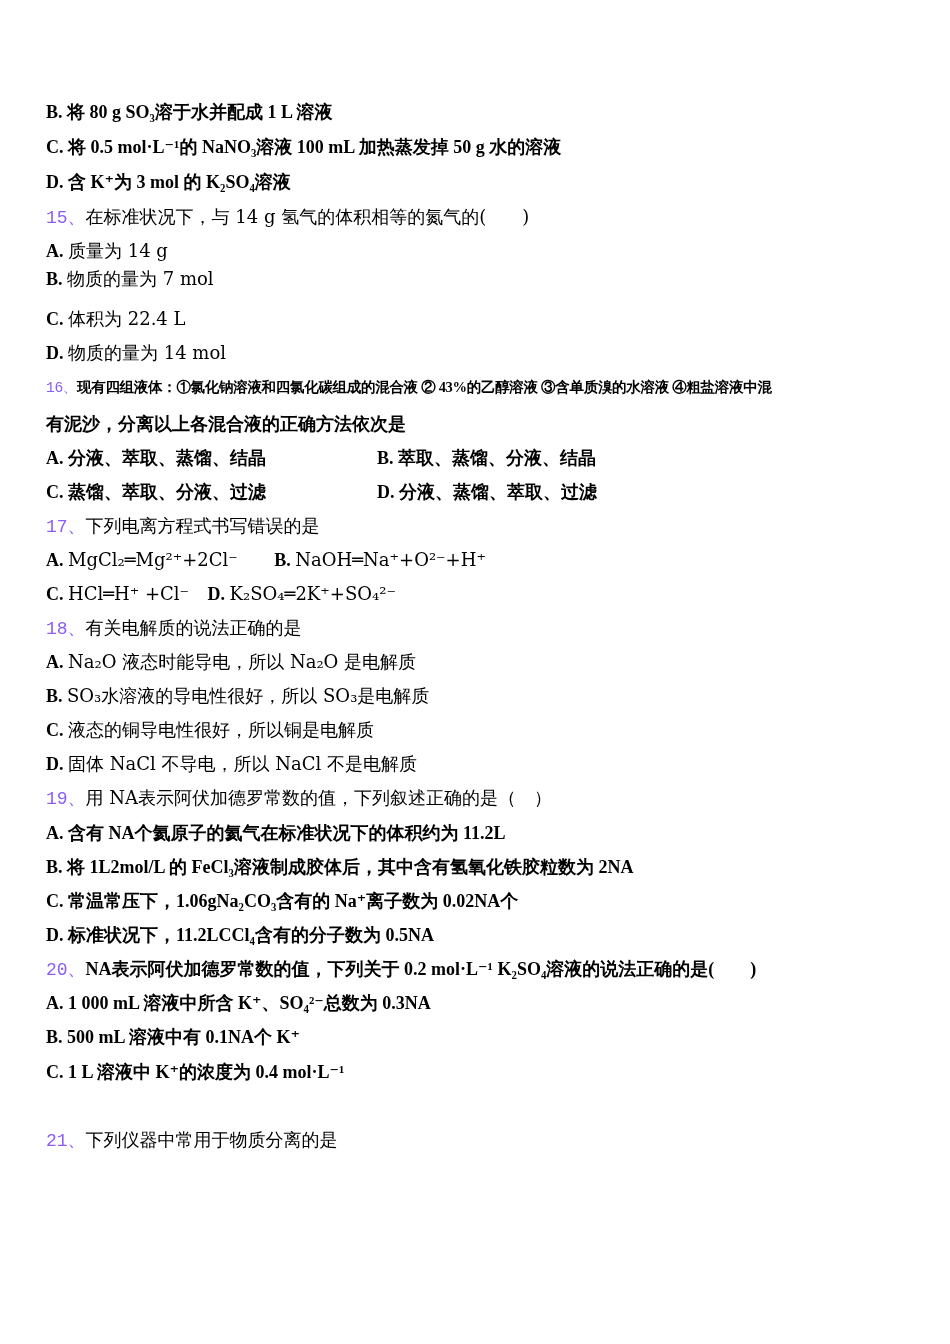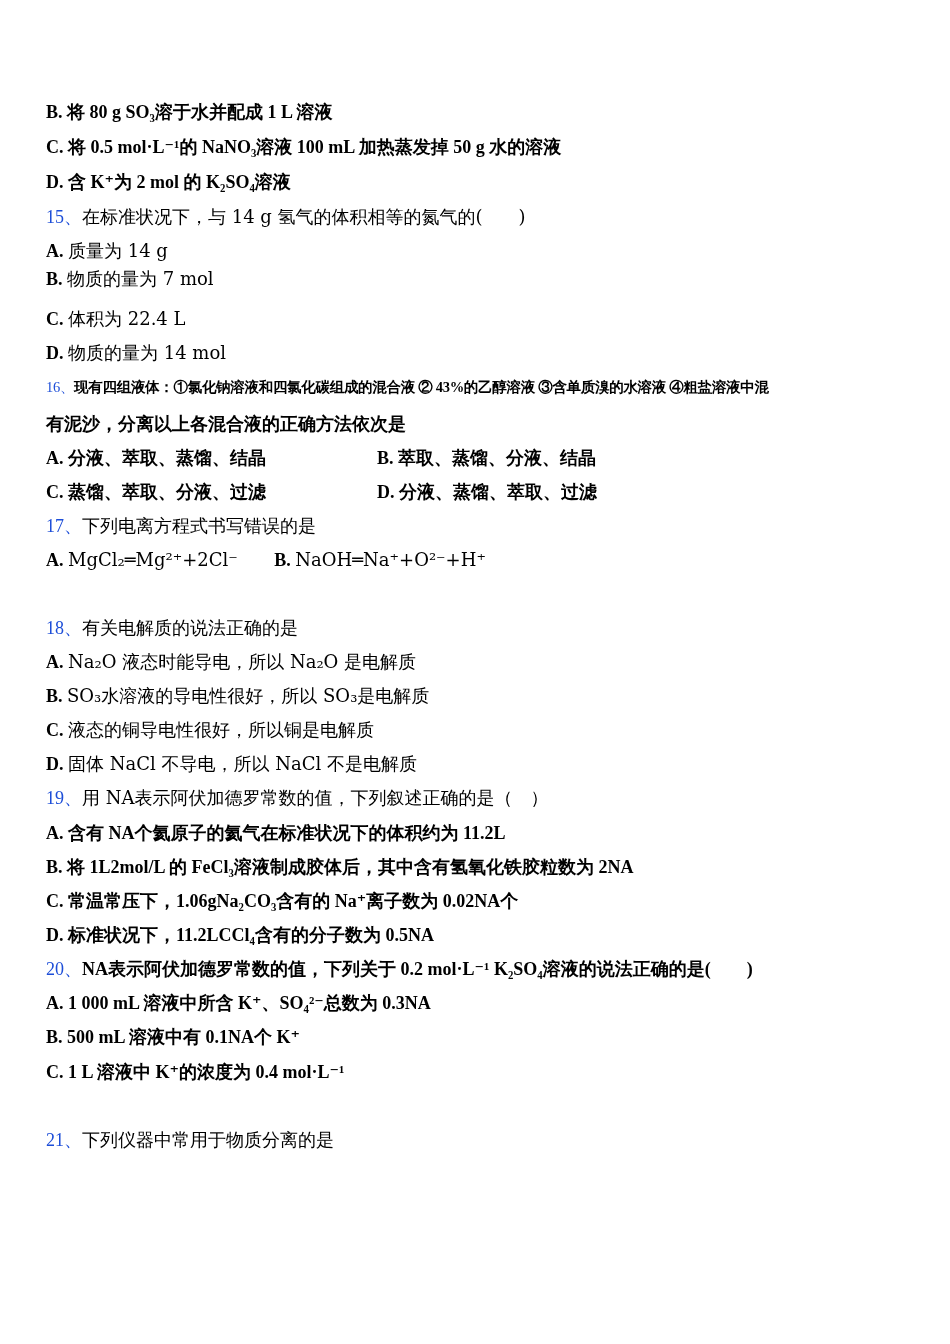--- a/index.html
+++ b/index.html
@@ -24,41 +24,41 @@
     }
     .line {
       position: absolute;
       left: 46px;
       font-size: 18px;
       line-height: 20px;
       white-space: nowrap;
     }
     .bold { font-weight: bold; }
     .song { font-family: "DejaVu Serif", "Liberation Serif", serif; font-weight: normal; }
-    .qnum { font-family: Liberation Serif, serif; font-weight: normal; color: #1d4ed8; }
+    .qnum { font-family: Liberation Mono, monospace; font-weight: normal; color: #8b5cf6; }
     .opt-label { font-weight: bold; font-family: "Liberation Serif", serif; }
     .col2 { position: absolute; left: 377px; }
     .narrow { letter-spacing: -0.3px; }
   </style>
 </head>
 <body>
 
 <div class="page">
 
   <div class="line bold" style="top:102px">
     <span class="opt-label">B.</span>
     <span>将 80 g SO₃溶于水并配成 1 L 溶液</span>
   </div>
   <div class="line bold" style="top:137px">
     <span class="opt-label">C.</span>
     <span>将 0.5 mol·L⁻¹的 NaNO₃溶液 100 mL 加热蒸发掉 50 g 水的溶液</span>
   </div>
   <div class="line bold" style="top:172px">
     <span class="opt-label">D.</span>
-    <span>含 K⁺为 2 mol 的 K₂SO₄溶液</span>
+    <span>含 K⁺为 3 mol 的 K₂SO₄溶液</span>
   </div>
 
   <div class="line" style="top:207px">
     <span class="qnum">15、</span><span class="song">在标准状况下，与 14  g 氢气的体积相等的氮气的(　　)</span>
   </div>
   <div class="line" style="top:241px">
     <span class="opt-label">A.</span>
     <span class="song">质量为 14  g</span>
   </div>
   <div class="line" style="top:269px">
@@ -105,20 +105,30 @@
     <span class="qnum">17、</span><span class="song">下列电离方程式书写错误的是</span>
   </div>
   <div class="line" style="top:550px">
     <span>
       <span class="opt-label">A.</span>
       <span class="song">MgCl₂═Mg²⁺+2Cl⁻</span>
     </span>
     <span style="margin-left:32px">
       <span class="opt-label">B.</span>
       <span class="song">NaOH═Na⁺+O²⁻+H⁺</span>
+    </span>
+  </div>
+  <div class="line" style="top:584px">
+    <span>
+      <span class="opt-label">C.</span>
+      <span class="song">HCl═H⁺ +Cl⁻</span>
+    </span>
+    <span style="margin-left:14px">
+      <span class="opt-label">D.</span>
+      <span class="song">K₂SO₄═2K⁺+SO₄²⁻</span>
     </span>
   </div>
 
   <div class="line" style="top:618px">
     <span class="qnum">18、</span><span class="song">有关电解质的说法正确的是</span>
   </div>
   <div class="line" style="top:652px">
     <span class="opt-label">A.</span>
     <span class="song">Na₂O 液态时能导电，所以 Na₂O 是电解质</span>
   </div>

